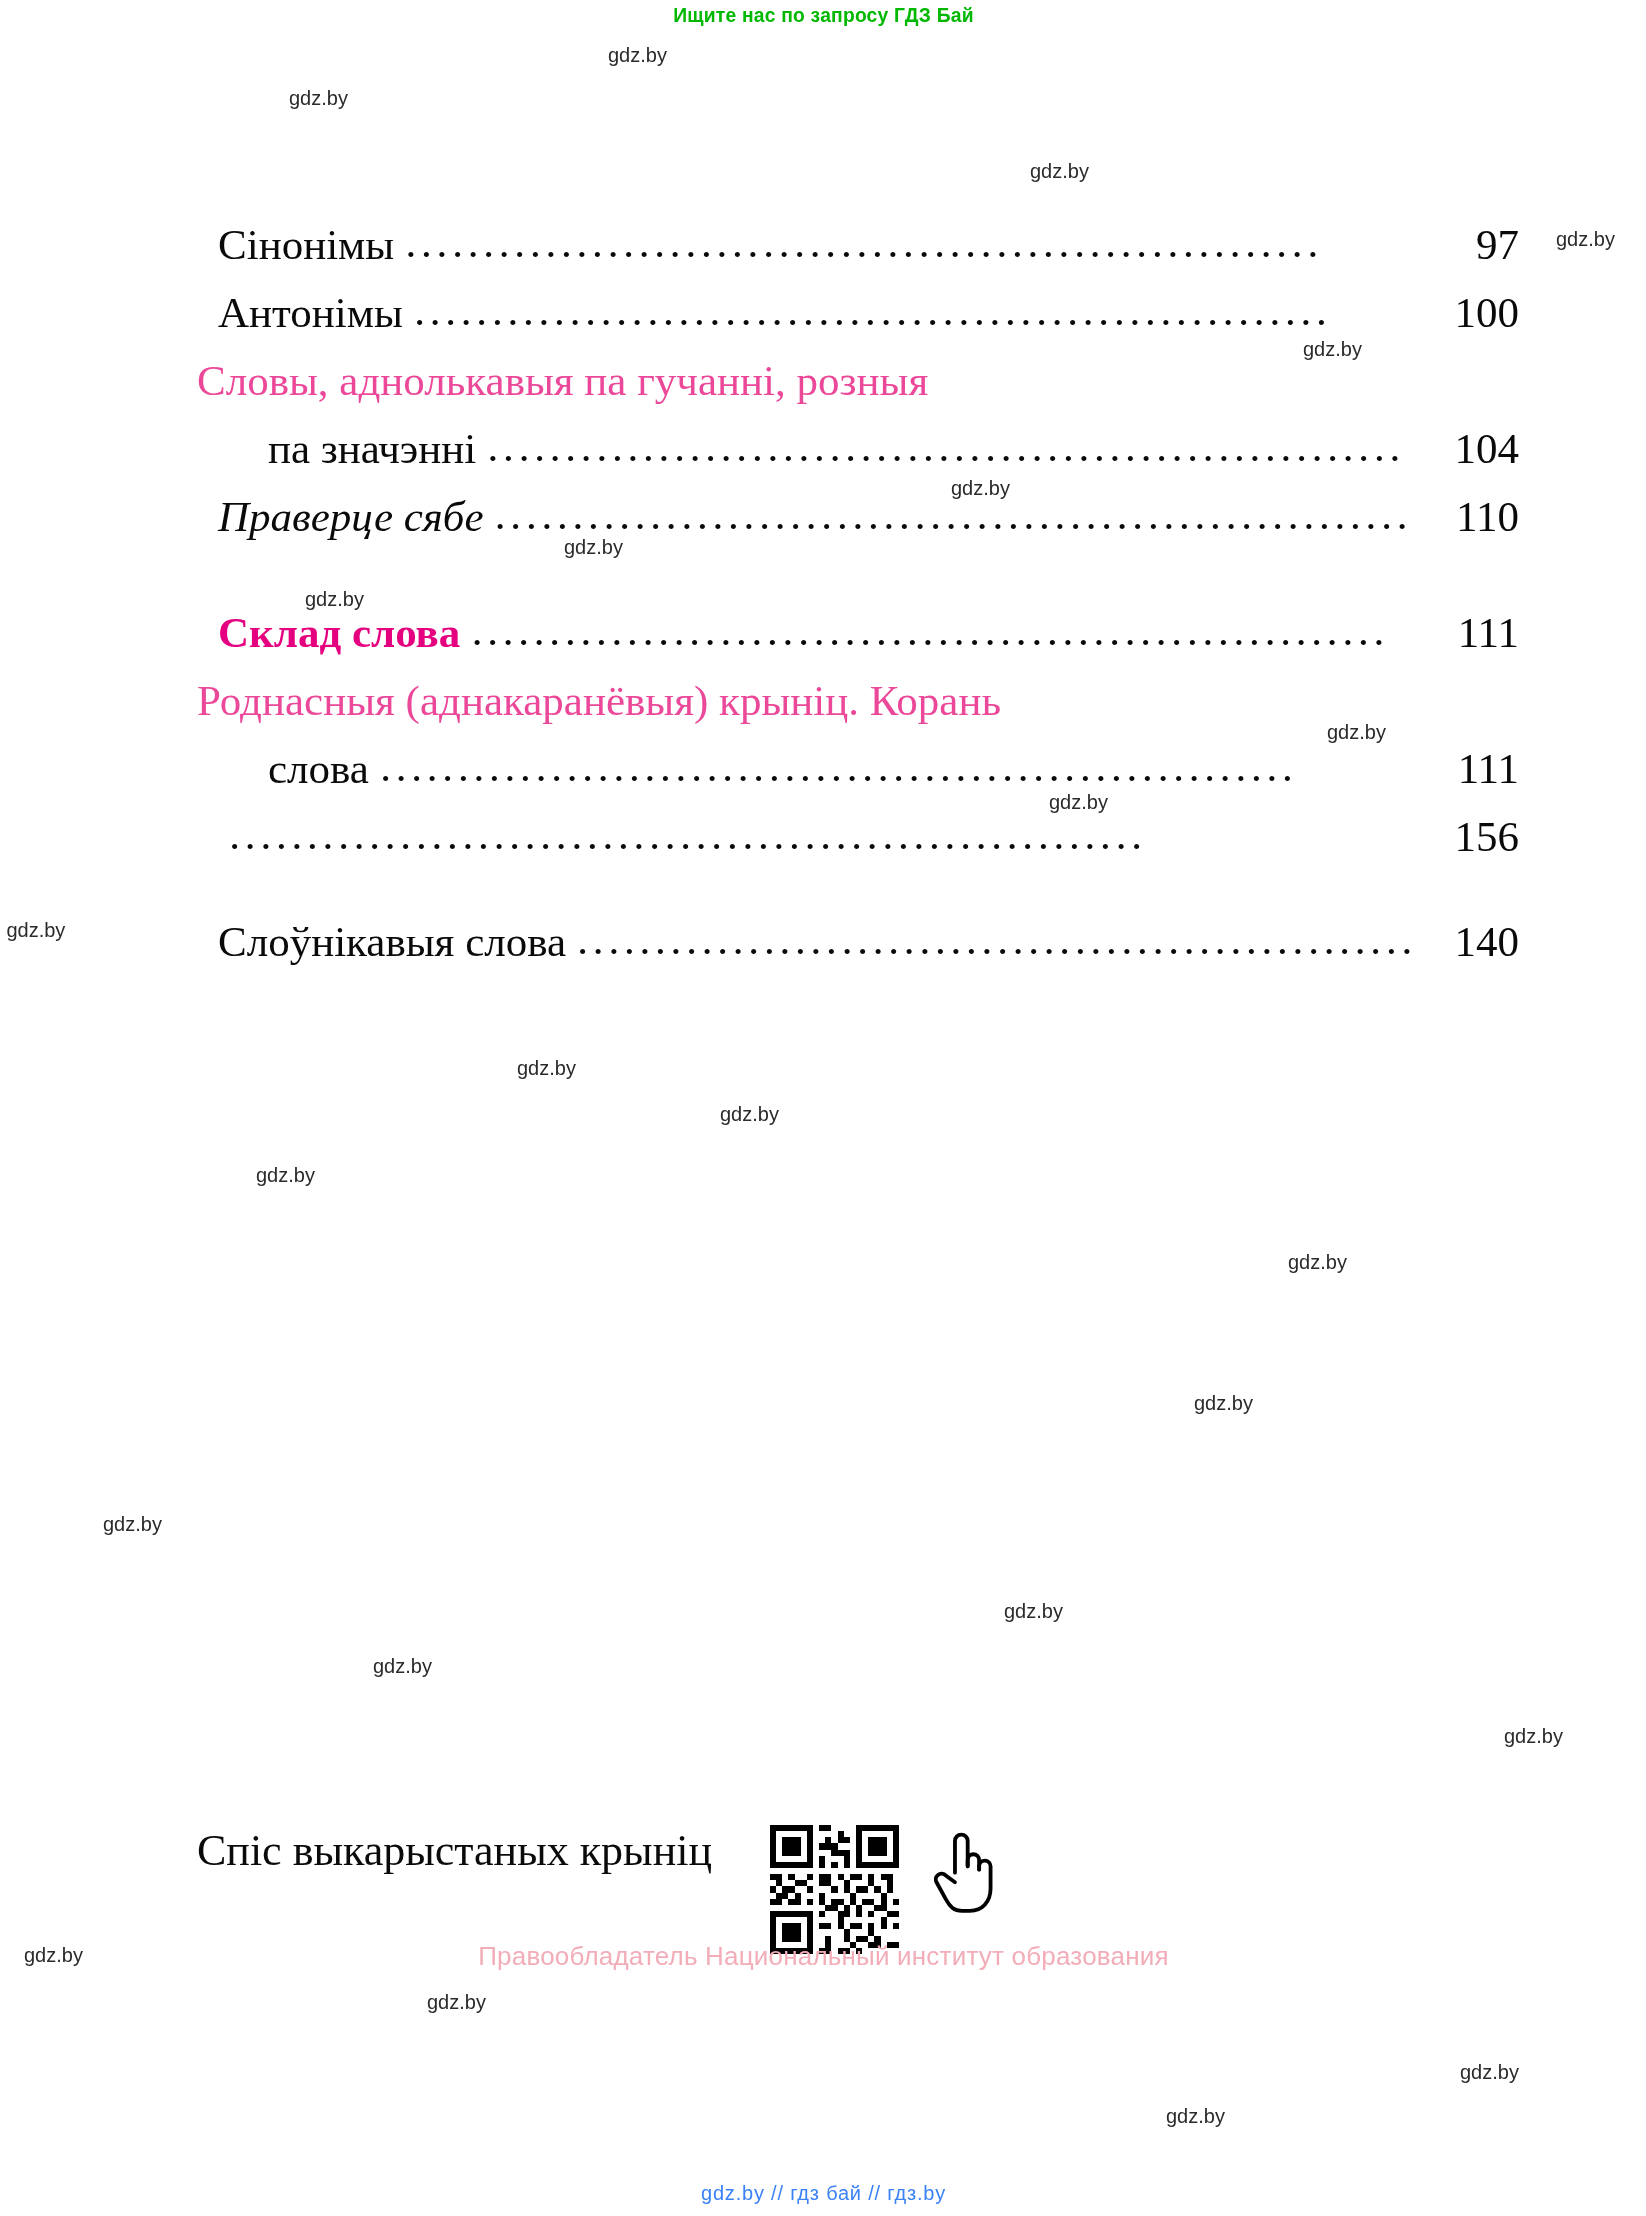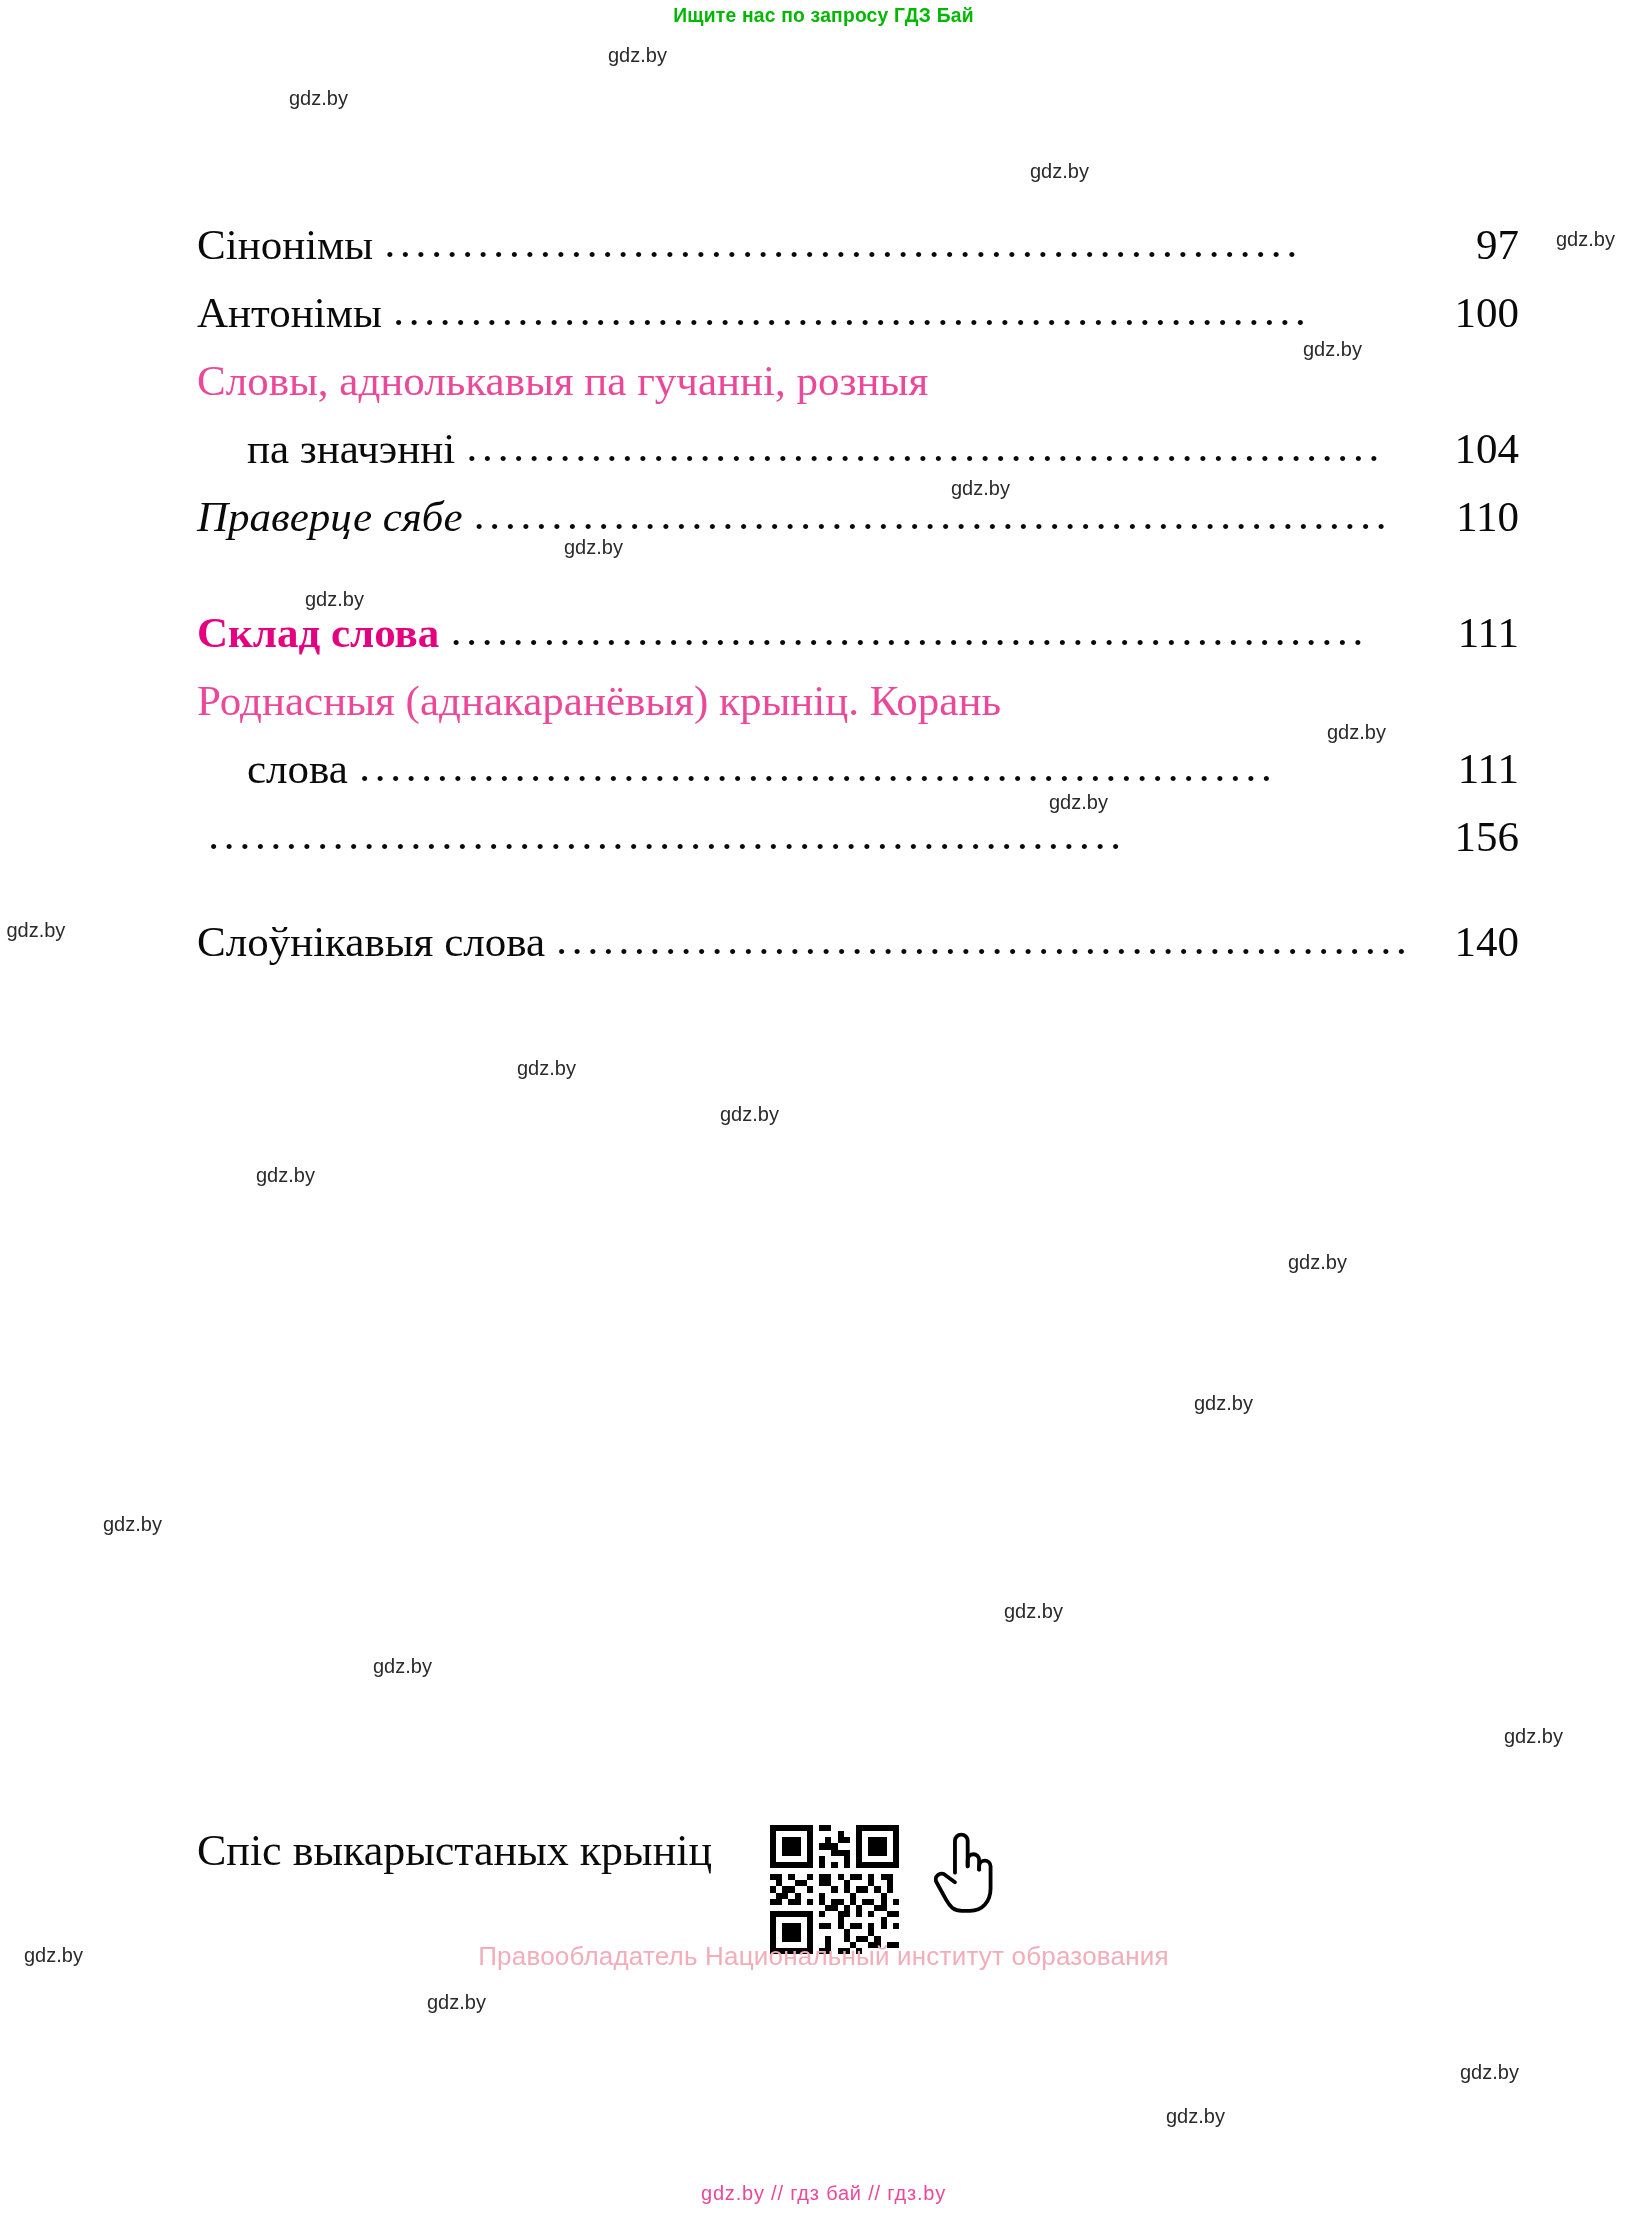--- a/index.html
+++ b/index.html
@@ -37,21 +37,21 @@
     letter-spacing: 0.2px;
   }
   .bottom-links {
     position: absolute;
     bottom: 11.3px;
     left: 0;
     width: 100%;
     text-align: center;
     font-family: "Liberation Sans", sans-serif;
     font-size: 20px;
-    color: #ec4899;
+    color: #3b82f6;
     letter-spacing: 0.8px;
   }
   .copyright {
     position: absolute;
     top: 1941px;
     left: 0;
     width: 100%;
     text-align: center;
     font-family: "Liberation Sans", sans-serif;
     font-size: 26px;
@@ -66,20 +66,21 @@
     left: 197px;
     width: 1322px;
   }
   .toc-row {
     display: flex;
     align-items: flex-start;
     font-size: 43px;
     line-height: 68px;
     color: #0a0a0a;
     white-space: nowrap;
+    margin-left: 21px;
   }
   .toc-row .title {
     flex: 0 0 auto;
   }
   .toc-row .leader {
     flex: 1 1 auto;
     overflow: hidden;
     white-space: nowrap;
     margin: 0 8px 0 11.3px;
     font-size: 43px;

